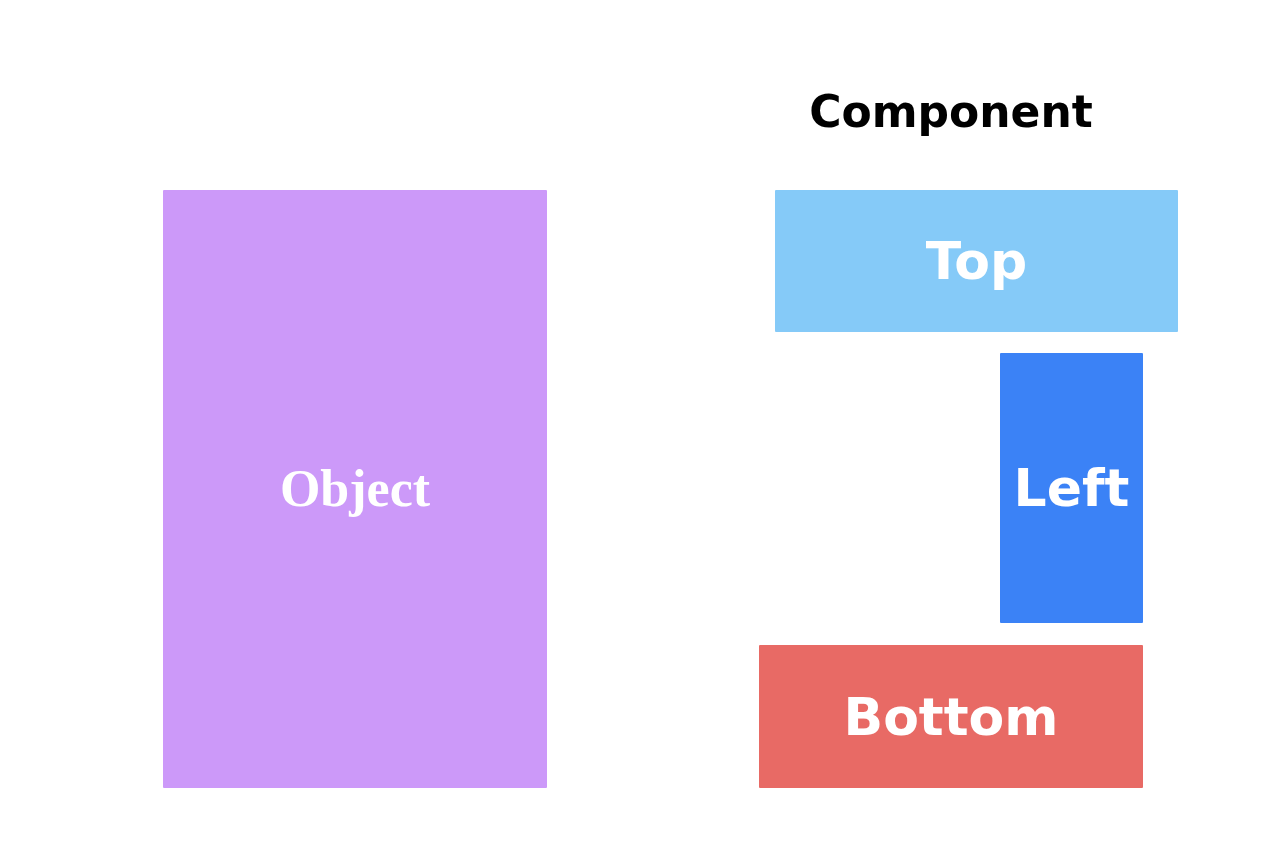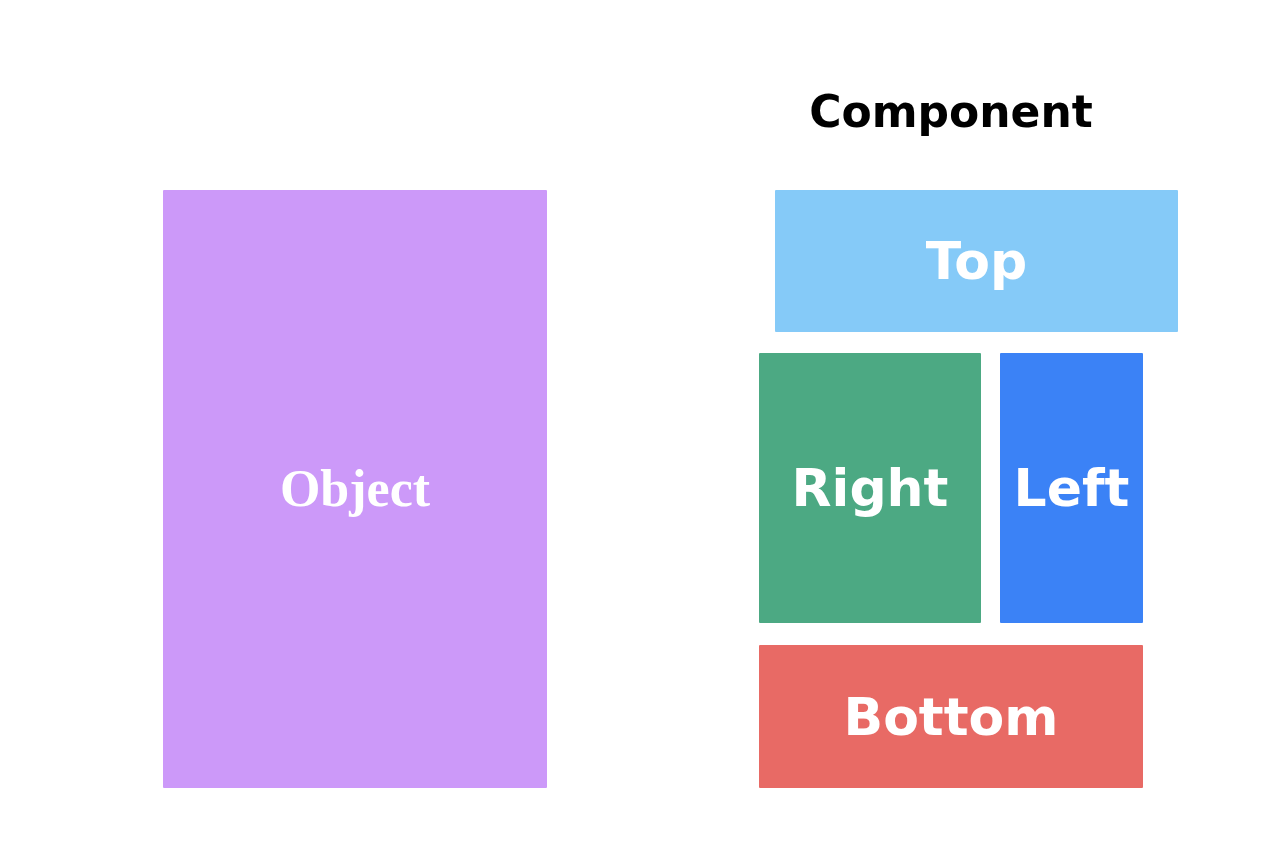--- a/index.html
+++ b/index.html
@@ -102,23 +102,20 @@
   <div class="box" id="object-box" style="background: rgb(204, 153, 249);">
     <span class="box-label" style="color: rgb(255, 255, 255);">Object</span>
   </div>
 
   <div class="heading" id="component-heading" style="color: #000000;">Component</div>
 
   <div class="box" id="top-box" style="background: rgb(133, 202, 248);">
     <span class="box-label" style="color: rgb(255, 255, 255);">Top</span>
   </div>
 
-  <div class="box" id="right-box" style="background: rgb(76, 169, 131);">
-    <span class="box-label" style="color: rgb(255, 255, 255);">Right</span>
-  </div>
 
   <div class="box" id="left-box" style="background: #3b82f6;">
     <span class="box-label" style="color: rgb(255, 255, 255);">Left</span>
   </div>
 
   <div class="box" id="bottom-box" style="background: rgb(232, 106, 101);">
     <span class="box-label" style="color: rgb(255, 255, 255);">Bottom</span>
   </div>
 
 </div>

